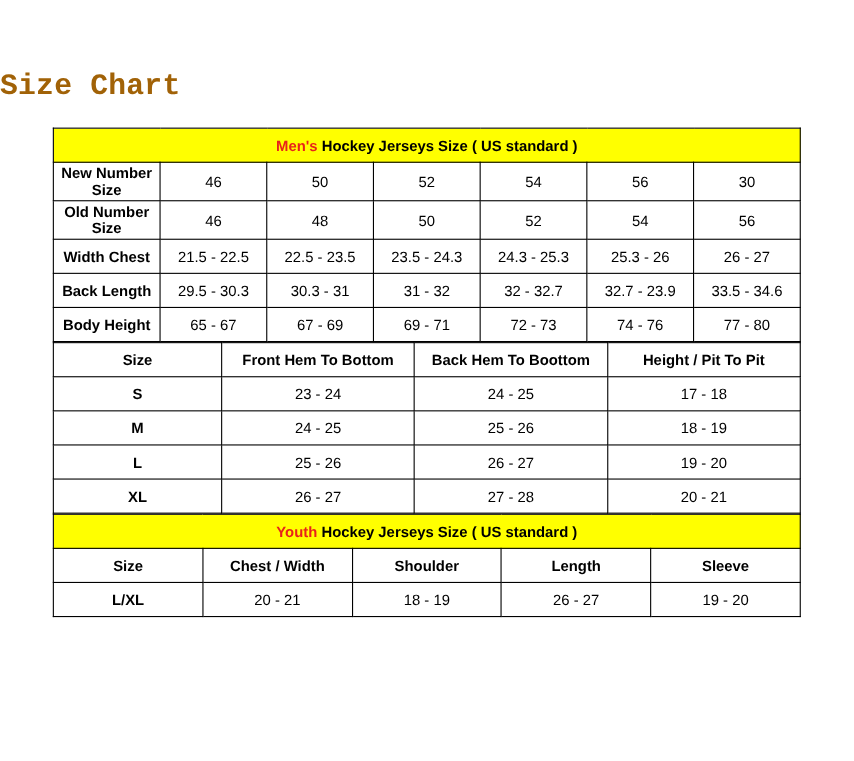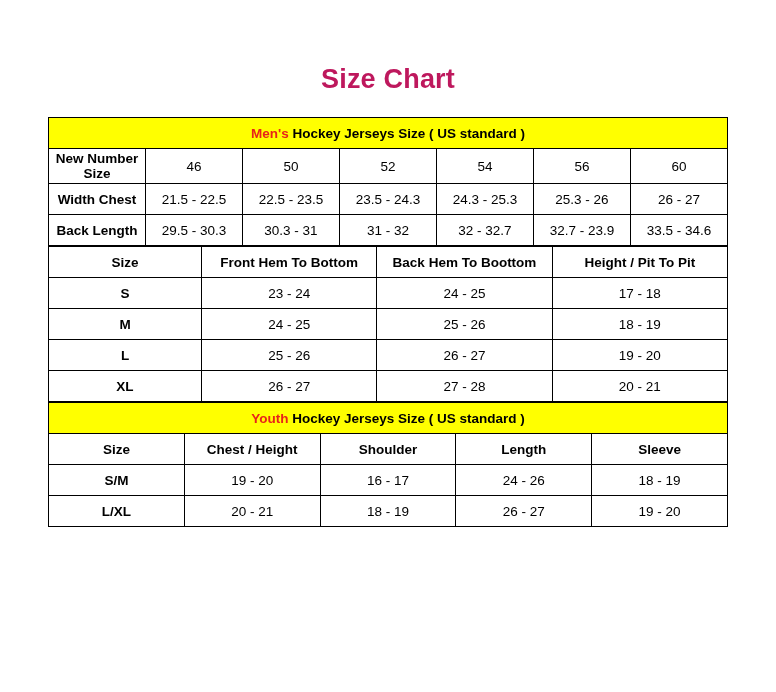--- a/index.html
+++ b/index.html
@@ -14,26 +14,27 @@
     color: #000000;
     overflow: hidden;
   }
   .page {
     width: 776px;
     height: 692px;
     position: relative;
     box-sizing: border-box;
   }
   .title {
-    text-align: center;
-    color: #be185d;
+    text-align: left;
+    color: #a16207;
     font-size: 27px;
     font-weight: bold;
     padding-top: 64px;
     letter-spacing: 0.2px;
+    font-family: Liberation Mono, monospace;
   }
   .chart-wrap {
     margin: 22px auto 0 auto;
     width: 680px;
   }
   table.sizetable {
     width: 680px;
     border-collapse: collapse;
     table-layout: fixed;
   }
@@ -78,39 +79,57 @@
         <tr>
           <td class="band" colspan="7"><span class="accent">Men's</span><span> Hockey Jerseys Size ( US standard )</span></td>
         </tr>
         <tr>
           <td class="rowlabel">New Number Size</td>
           <td>46</td>
           <td>50</td>
           <td>52</td>
           <td>54</td>
           <td>56</td>
-          <td>60</td>
+          <td>30</td>
+        </tr>
+        <tr>
+          <td class="rowlabel">Old Number Size</td>
+          <td>46</td>
+          <td>48</td>
+          <td>50</td>
+          <td>52</td>
+          <td>54</td>
+          <td>56</td>
         </tr>
         <tr>
           <td class="rowlabel">Width Chest</td>
           <td>21.5 - 22.5</td>
           <td>22.5 - 23.5</td>
           <td>23.5 - 24.3</td>
           <td>24.3 - 25.3</td>
           <td>25.3 - 26</td>
           <td>26 - 27</td>
         </tr>
         <tr>
           <td class="rowlabel">Back Length</td>
           <td>29.5 - 30.3</td>
           <td>30.3 - 31</td>
           <td>31 - 32</td>
           <td>32 - 32.7</td>
           <td>32.7 - 23.9</td>
           <td>33.5 - 34.6</td>
+        </tr>
+        <tr>
+          <td class="rowlabel">Body Height</td>
+          <td>65 - 67</td>
+          <td>67 - 69</td>
+          <td>69 - 71</td>
+          <td>72 - 73</td>
+          <td>74 - 76</td>
+          <td>77 - 80</td>
         </tr>
       </tbody>
     </table>
 
     <table class="sizetable">
       <tbody>
         <tr>
           <td class="hdr" style="width:148px">Size</td>
           <td class="hdr">Front Hem To Bottom</td>
           <td class="hdr">Back Hem To Boottom</td>
@@ -143,31 +162,24 @@
       </tbody>
     </table>
 
     <table class="sizetable">
       <tbody>
         <tr>
           <td class="band" colspan="5"><span class="accent">Youth</span><span> Hockey Jerseys Size ( US standard )</span></td>
         </tr>
         <tr>
           <td class="hdr" style="width:148px">Size</td>
-          <td class="hdr">Chest / Height</td>
+          <td class="hdr">Chest / Width</td>
           <td class="hdr">Shoulder</td>
           <td class="hdr">Length</td>
           <td class="hdr">Sleeve</td>
-        </tr>
-        <tr>
-          <td class="boldcell">S/M</td>
-          <td>19 - 20</td>
-          <td>16 - 17</td>
-          <td>24 - 26</td>
-          <td>18 - 19</td>
         </tr>
         <tr>
           <td class="boldcell">L/XL</td>
           <td>20 - 21</td>
           <td>18 - 19</td>
           <td>26 - 27</td>
           <td>19 - 20</td>
         </tr>
       </tbody>
     </table>

